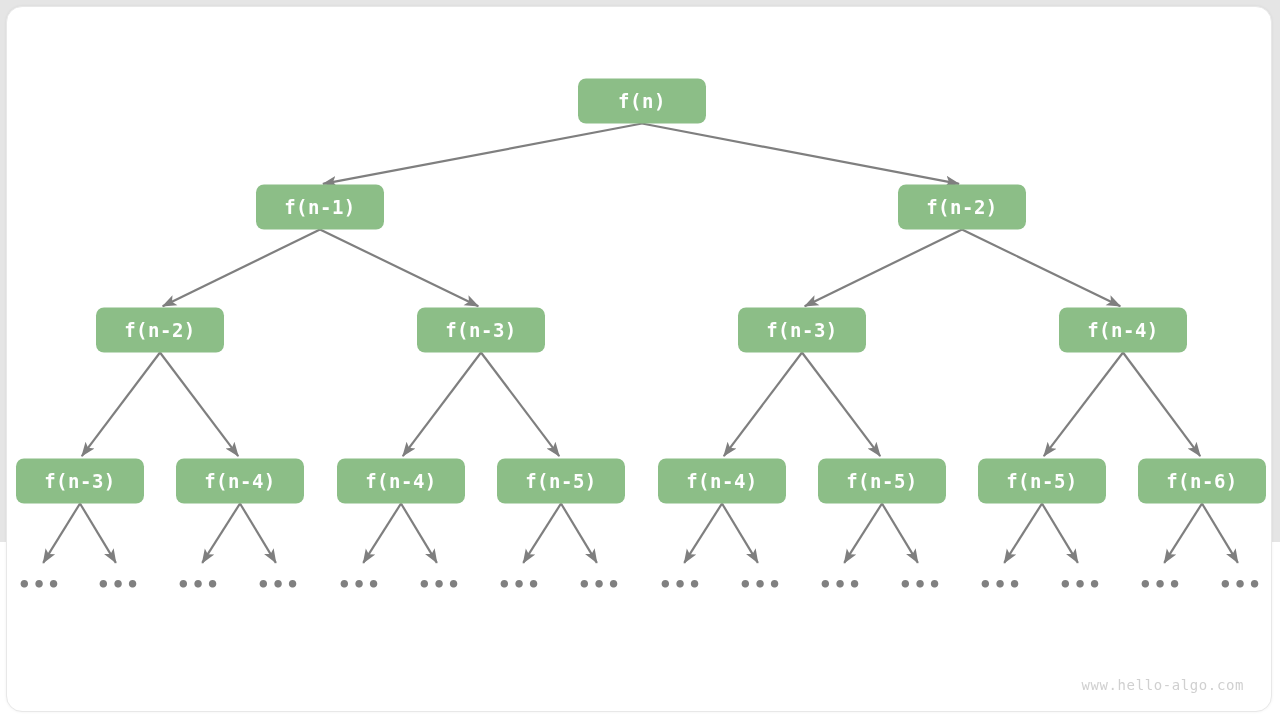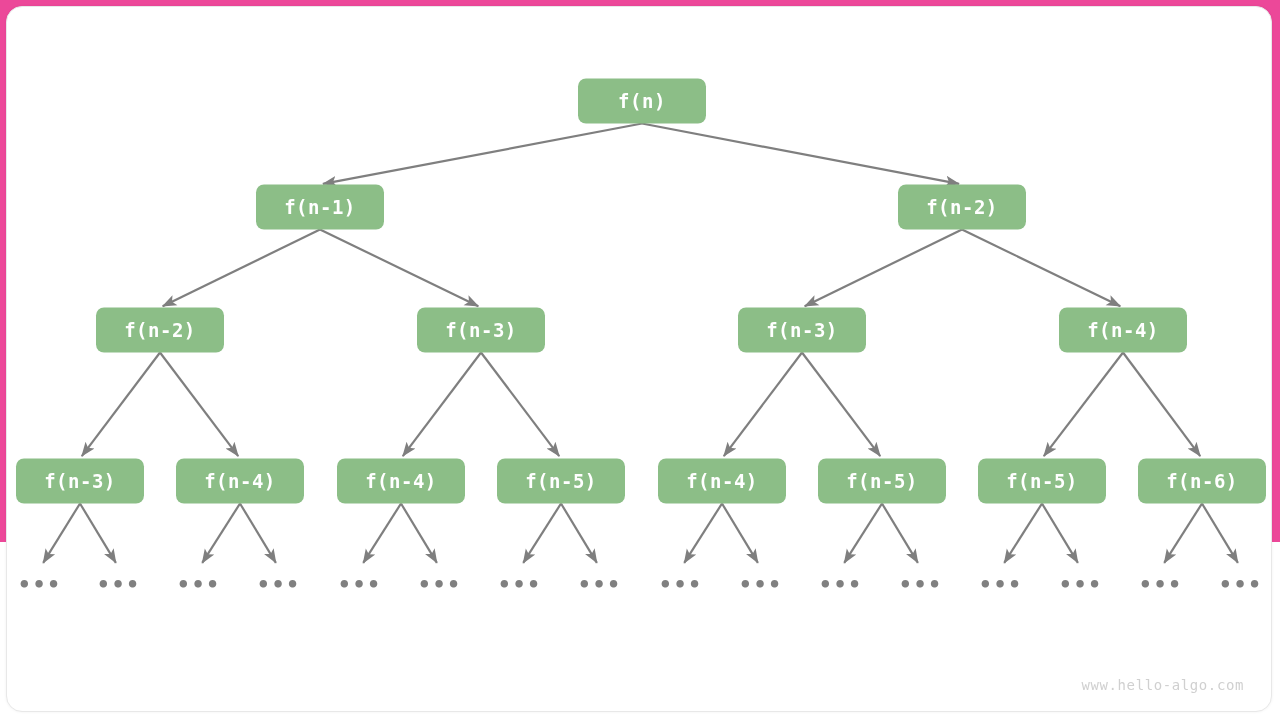--- a/index.html
+++ b/index.html
@@ -9,21 +9,21 @@
     background: #ffffff;
     width: 1280px;
     height: 720px;
     overflow: hidden;
     font-family: "DejaVu Sans Mono", monospace;
   }
   #canvas {
     position: relative;
     width: 1280px;
     height: 542px;
-    background: #ec4899;
+    background: #e5e5e5;
   }
   
   .card-frame {
     position: absolute;
     left: 6px;
     top: 6px;
     width: 1266px;
     height: 706px;
     background: #ffffff;
     border: 1px solid #e8e8e8;

